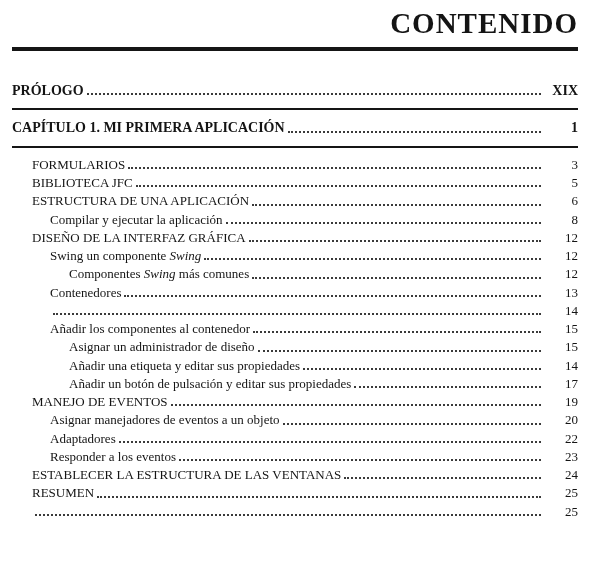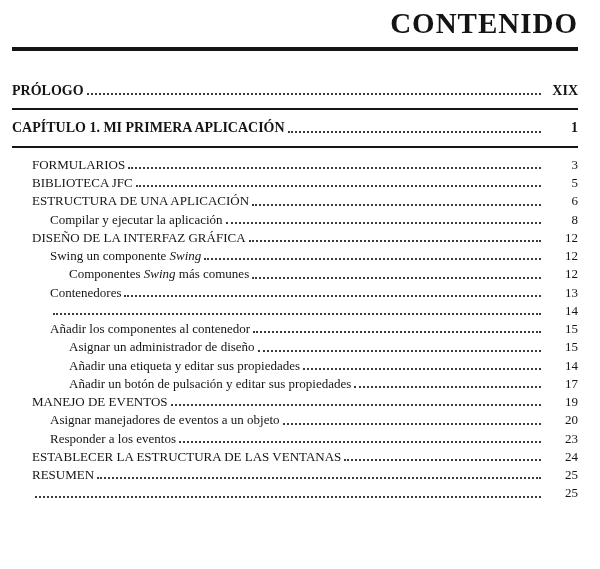--- a/index.html
+++ b/index.html
@@ -131,20 +131,25 @@
     <span class="label"><span>MANEJO DE EVENTOS</span></span>
     <span class="leader"></span>
     <span class="page">19</span>
   </div>
       <div class="row lvl-1">
     <span class="label"><span>Asignar manejadores de eventos a un objeto</span></span>
     <span class="leader"></span>
     <span class="page">20</span>
   </div>
       <div class="row lvl-1">
+    <span class="label"><span>Adaptadores</span></span>
+    <span class="leader"></span>
+    <span class="page">22</span>
+  </div>
+      <div class="row lvl-1">
     <span class="label"><span>Responder a los eventos</span></span>
     <span class="leader"></span>
     <span class="page">23</span>
   </div>
       <div class="row lvl-0">
     <span class="label"><span>ESTABLECER LA ESTRUCTURA DE LAS VENTANAS</span></span>
     <span class="leader"></span>
     <span class="page">24</span>
   </div>
       <div class="row lvl-0">

